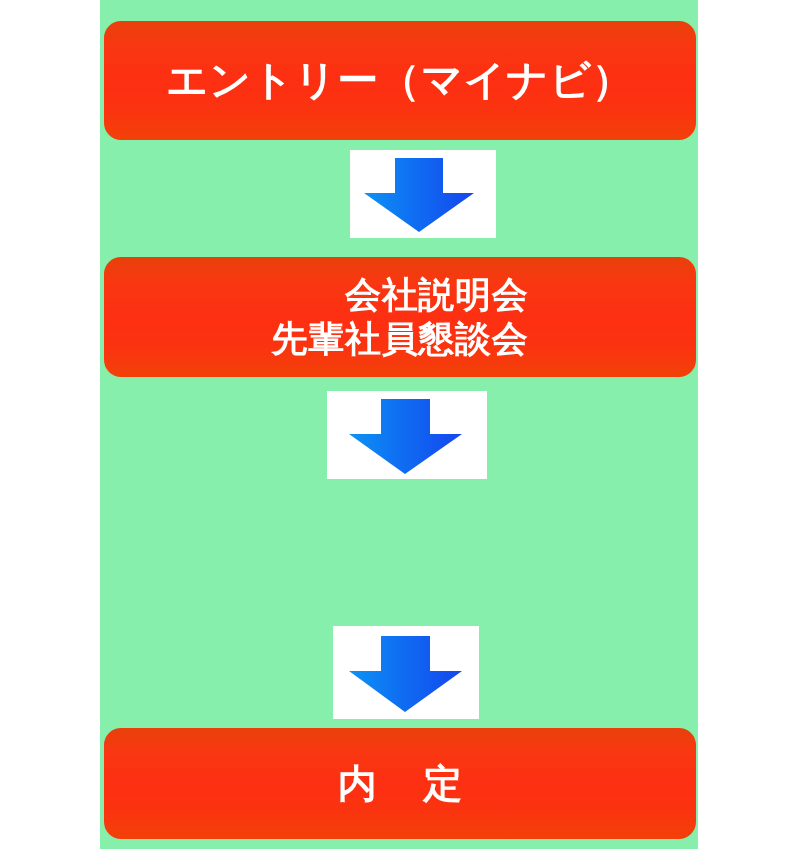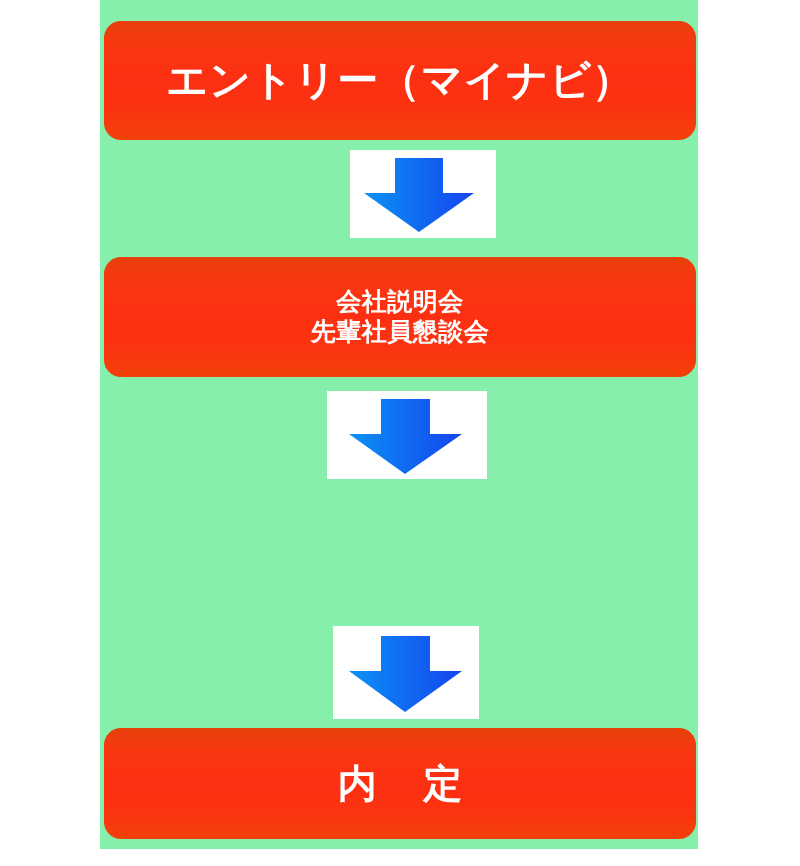--- a/index.html
+++ b/index.html
@@ -62,21 +62,21 @@
     white-space: pre-line;
     font-family: "DejaVu Sans", "Liberation Sans", sans-serif;
   }
 
   .box-1 { top: 21px;  height: 119px; }
   .box-2 { top: 257px; height: 120px; }
   .box-3 { top: 491px; height: 120px; }
   .box-4 { top: 728px; height: 111px; }
 
   .box-1 .step-label { font-size: 41px; }
-  .box-2 .step-label { font-size: 25px; }
+  .box-2 .step-label { font-size: 36px; text-align: right; }
   .box-3 .step-label { font-size: 39px; }
   .box-4 .step-label { font-size: 39px; letter-spacing: 0.42em; text-indent: 0.42em; }
 
   
   .arrow-plate {
     position: absolute;
     background: #ffffff;
   }
   .arrow-1 { left: 250px; top: 150px; width: 146px; height: 88px; }
   .arrow-2 { left: 227px; top: 391px; width: 160px; height: 88px; }

